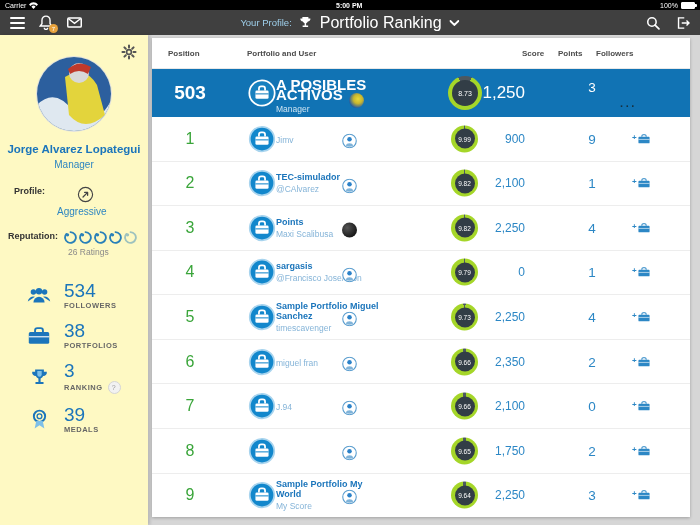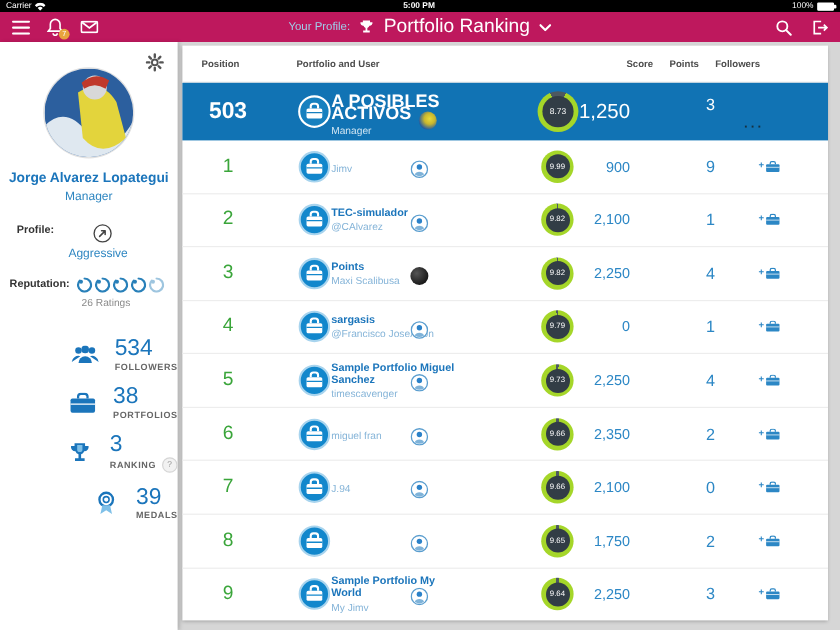--- a/index.html
+++ b/index.html
@@ -3,43 +3,43 @@
 <meta charset="utf-8">
 <style>
   html,body{margin:0;padding:0;background:#888;}
   .screen{width:700px;height:525px;position:relative;background:#d6d6d6;font-family:"Liberation Sans",sans-serif;overflow:hidden;margin:0 auto;}
   
   .status-bar{height:10px;background:#000;color:#fff;font-size:7px;display:flex;align-items:center;justify-content:space-between;padding:0 5px;box-sizing:border-box;}
   .status-left,.status-right{display:flex;align-items:center;gap:3px;}
   .battery{width:12px;height:5px;border:1px solid #fff;border-radius:1px;background:#fff;position:relative;}
   .battery:after{content:"";position:absolute;right:-3px;top:1px;width:2px;height:3px;background:#fff;border-radius:0 1px 1px 0;}
   
-  .nav-bar{height:25px;background:#be185d;display:flex;align-items:center;position:relative;color:#fff;padding:0 10px;box-sizing:border-box;}
+  .nav-bar{height:25px;background:#404040;display:flex;align-items:center;position:relative;color:#fff;padding:0 10px;box-sizing:border-box;}
   .nav-left{display:flex;align-items:center;gap:14px;}
   .icon-btn{display:inline-flex;align-items:center;justify-content:center;position:relative;cursor:pointer;}
   .nav-center{position:absolute;left:50%;top:0;height:100%;transform:translateX(-50%);display:flex;align-items:center;gap:8px;white-space:nowrap;}
   .nav-profile-label{color:#9fd0ec;font-size:9.5px;}
   .nav-selected{font-size:16px;color:#fff;}
   .nav-right{margin-left:auto;display:flex;align-items:center;gap:16px;}
   .bell-badge{position:absolute;right:-5px;bottom:-3px;width:9px;height:9px;border-radius:50%;background:#e8a33d;color:#fff;font-size:6px;display:flex;align-items:center;justify-content:center;}
   
-  .sidebar{position:absolute;left:0;top:35px;width:148px;bottom:0;background:#ffffff;box-shadow:2px 0 3px rgba(0,0,0,.15);}
+  .sidebar{position:absolute;left:0;top:35px;width:148px;bottom:0;background:#fef9c3;box-shadow:2px 0 3px rgba(0,0,0,.15);}
   .gear{position:absolute;right:11px;top:9px;}
   .avatar-wrap{width:74px;height:74px;border-radius:50%;overflow:hidden;margin:22px auto 0;box-shadow:0 0 0 1px #e0e0e0;}
   .side-name{margin-top:12px;text-align:center;font-size:11.5px;font-weight:bold;color:#1b75bb;}
   .side-role{margin-top:4px;text-align:center;font-size:10px;color:#2e86c1;}
   .profile-row{display:flex;margin:16px 0 0 14px;align-items:flex-start;}
   .lbl{font-size:9px;font-weight:bold;color:#333;}
   .profile-block{margin-left:12px;display:flex;flex-direction:column;}
   .profile-block .pval{font-size:10px;color:#2e86c1;margin-top:3px;}
   .rep-row{display:flex;margin:14px 0 0 8px;align-items:flex-start;}
   .rep-block{margin-left:6px;}
   .rep-icons{display:flex;gap:2px;}
   .ratings{font-size:8.5px;color:#8a8a8a;margin-top:3px;margin-left:4px;}
-  .stats{margin-top:24px;display:flex;flex-direction:column;gap:11px;align-items:flex-end;}
+  .stats{margin-top:24px;display:flex;flex-direction:column;gap:11px;}
   .stat-item{display:flex;align-items:center;padding-left:26px;}
   .stat-icon{width:26px;display:flex;justify-content:center;}
   .stat-text{margin-left:12px;}
   .stat-value{font-size:19px;color:#1b75bb;line-height:19px;}
   .stat-label{font-size:7.5px;font-weight:bold;color:#666;letter-spacing:.5px;margin-top:1px;display:flex;align-items:center;gap:5px;}
   .q-badge{width:11px;height:11px;border-radius:50%;background:#f2f2f2;border:1px solid #d5d5d5;color:#999;font-size:7px;display:inline-flex;align-items:center;justify-content:center;font-weight:normal;}
   
   .main-card{position:absolute;left:152px;top:38px;width:538px;height:479px;background:#fff;box-shadow:0 1px 3px rgba(0,0,0,.25);display:flex;flex-direction:column;}
   .thead{height:30px;flex:0 0 30px;position:relative;border-bottom:1px solid #e8e8e8;}
   .th{position:absolute;top:50%;transform:translateY(-50%);font-size:8px;font-weight:bold;color:#4c4c4c;}
@@ -553,21 +553,21 @@
         <div class="trow">
           <div class="pos">9</div>
           <div class="bcirc"><svg width="28" height="28" viewBox="0 0 32 32">
               <circle cx="16" cy="16" r="14" fill="#1287cc" stroke="#a8d4ee" stroke-width="2"></circle>
               <rect x="8.5" y="13" width="15" height="9.5" rx="1.5" fill="#fff"></rect>
               <path d="M12.5 13v-2a2.5 2.5 0 0 1 2.5-2.5h2A2.5 2.5 0 0 1 19.5 11v2" fill="none" stroke="#fff" stroke-width="2"></path>
               <path d="M8.5 17h15" stroke="#1287cc" stroke-width="1.2"></path>
             </svg></div>
           <div class="ptxt">
             <div class="pname">Sample Portfolio My World</div>
-            <div class="psub">My Jimv</div>
+            <div class="psub">My Score</div>
           </div>
           <div class="uic"><svg width="15" height="15" viewBox="0 0 24 24">
               <circle cx="12" cy="12" r="10.8" fill="#fff" stroke="#5b9ecf" stroke-width="1.8"></circle>
               <circle cx="12" cy="9" r="3.6" fill="#2c82c9"></circle>
               <path d="M5.8 19.2a6.5 5.2 0 0 1 12.4 0 10.8 10.8 0 0 1-12.4 0Z" fill="#7fb3d9"></path>
             </svg></div>
           <div class="badge" style="background: conic-gradient(from -6.48deg, rgb(77, 88, 96) 0deg, rgb(77, 88, 96) 12.96deg, rgb(165, 214, 41) 12.96deg, rgb(165, 214, 41) 360deg);">
             <span class="bval">9.64</span>
           </div>
           <div class="pts">2,250</div>

